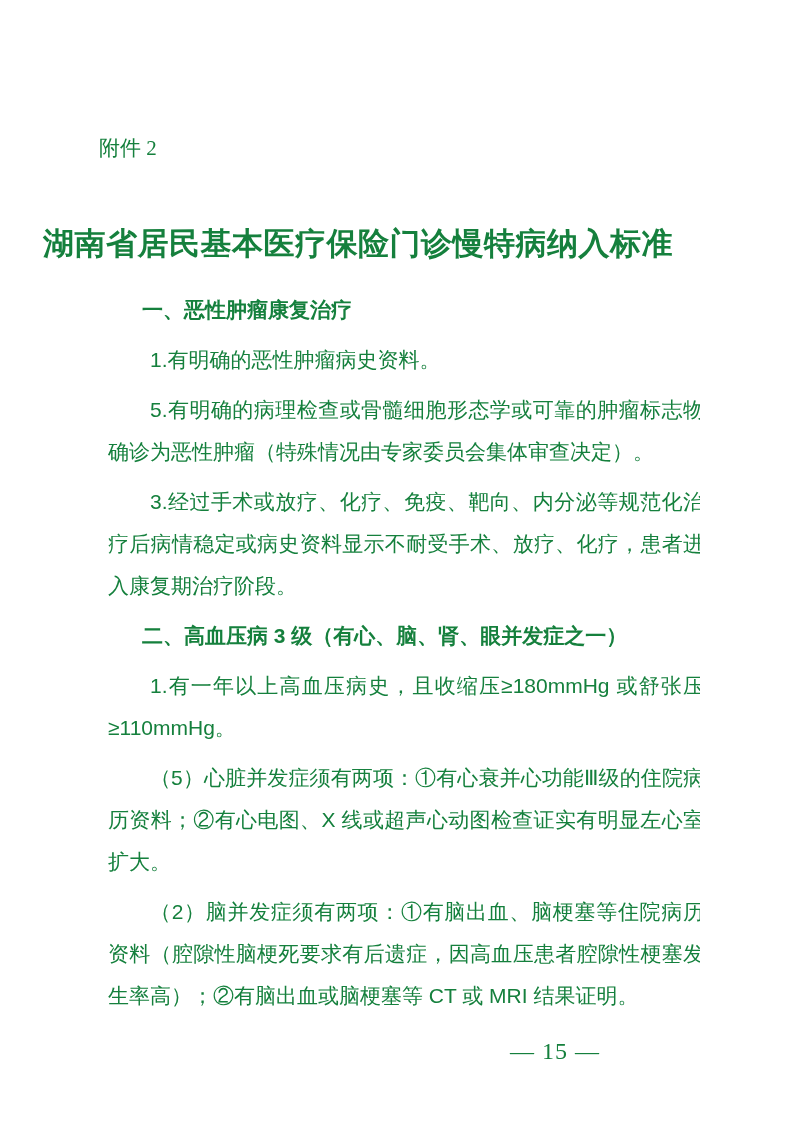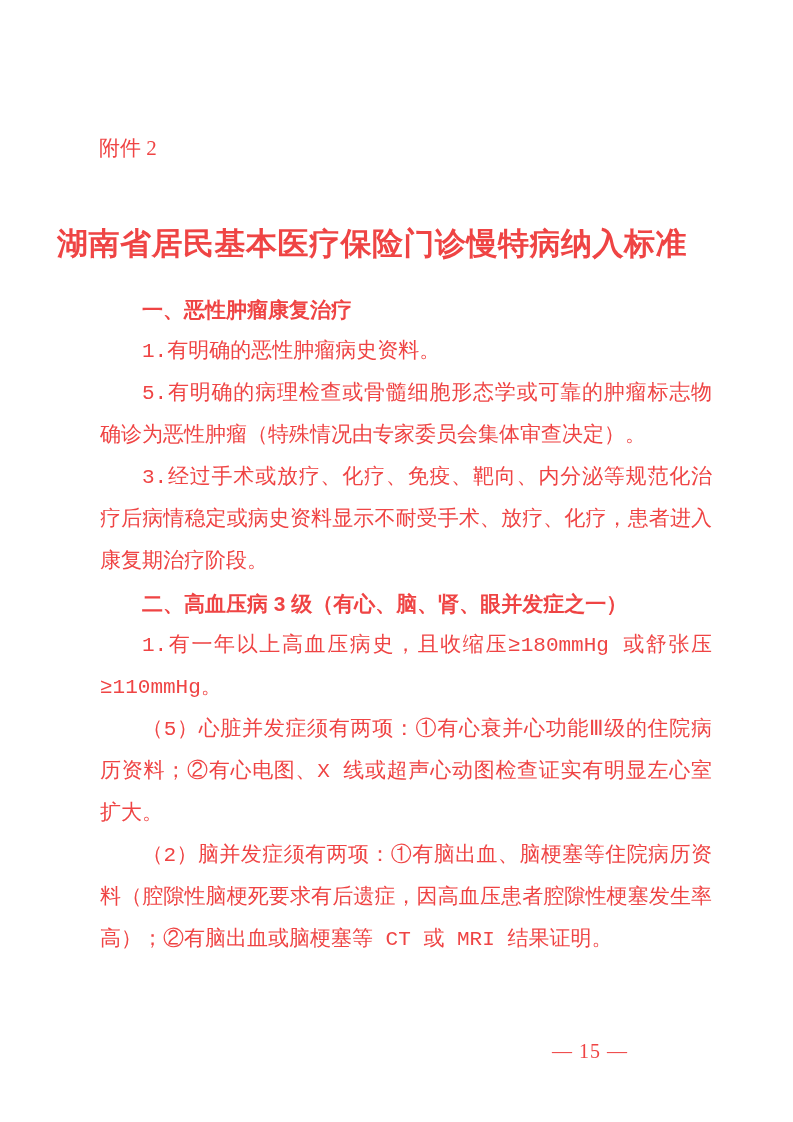--- a/index.html
+++ b/index.html
@@ -5,24 +5,23 @@
   html, body {
     margin: 0;
     padding: 0;
     background: #ffffff;
   }
   .page {
     position: relative;
     width: 700px;
     height: 1122px;
     background: #ffffff;
-    color: #ef4444;
+    color: #15803d;
     font-family: "Liberation Serif", serif;
     overflow: hidden;
-    padding-left: 28px;
   }
   .attachment-label {
     position: absolute;
     top: 133px;
     left: 99px;
     font-size: 21px;
     line-height: 30px;
     font-family: "Liberation Serif", serif;
   }
   .doc-title {
@@ -49,29 +48,29 @@
   .section-heading {
     margin: 0;
     font-size: 21px;
     line-height: 42px;
     font-weight: bold;
     text-indent: 2em;
     font-family: Liberation Sans, sans-serif;
     text-align: left;
   }
   .para {
-    margin: 0;
+    margin: 8px;
     text-indent: 2em;
-    font-family: Liberation Mono, monospace;
+    font-family: Liberation Sans, sans-serif;
   }
   .footer {
     position: absolute;
     top: 1038px;
     right: 100px;
-    font-size: 20px;
+    font-size: 24px;
     line-height: 26px;
     font-family: "Liberation Serif", serif;
     letter-spacing: 1px;
   }
 </style>
 </head>
 <body>
 
 <div class="page">
 

